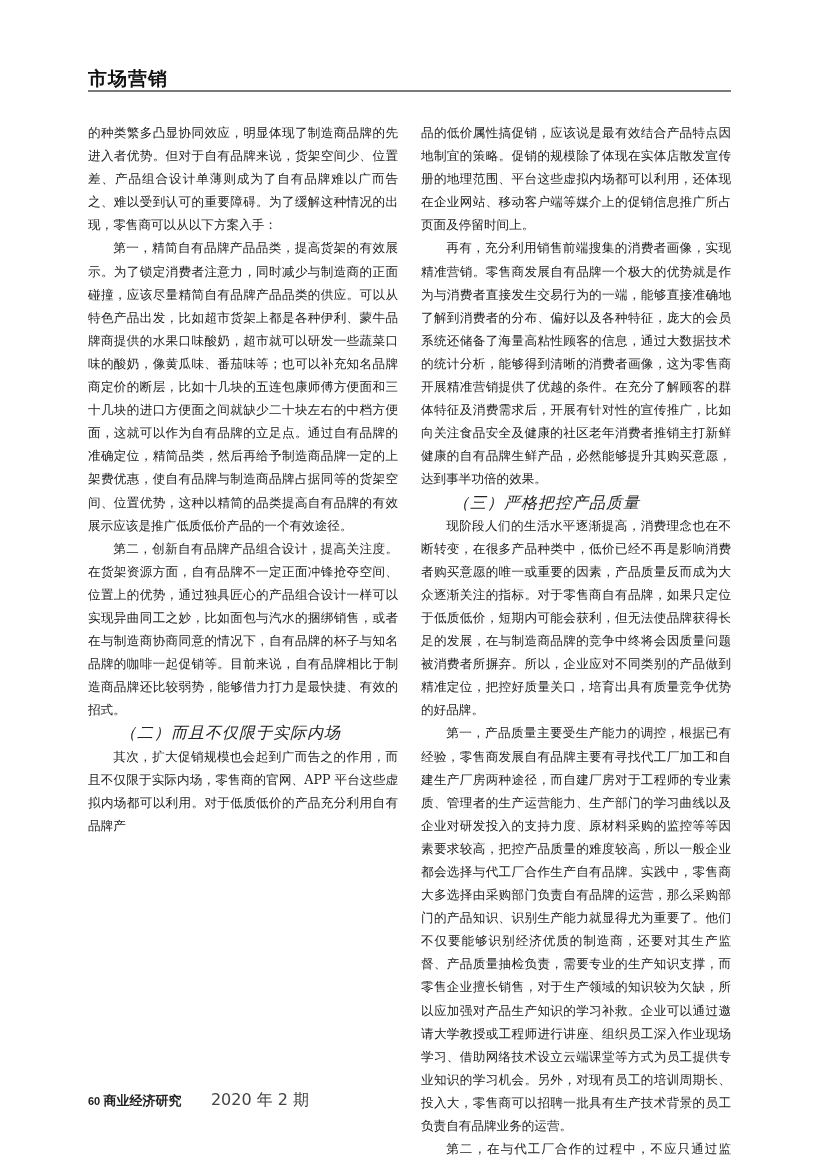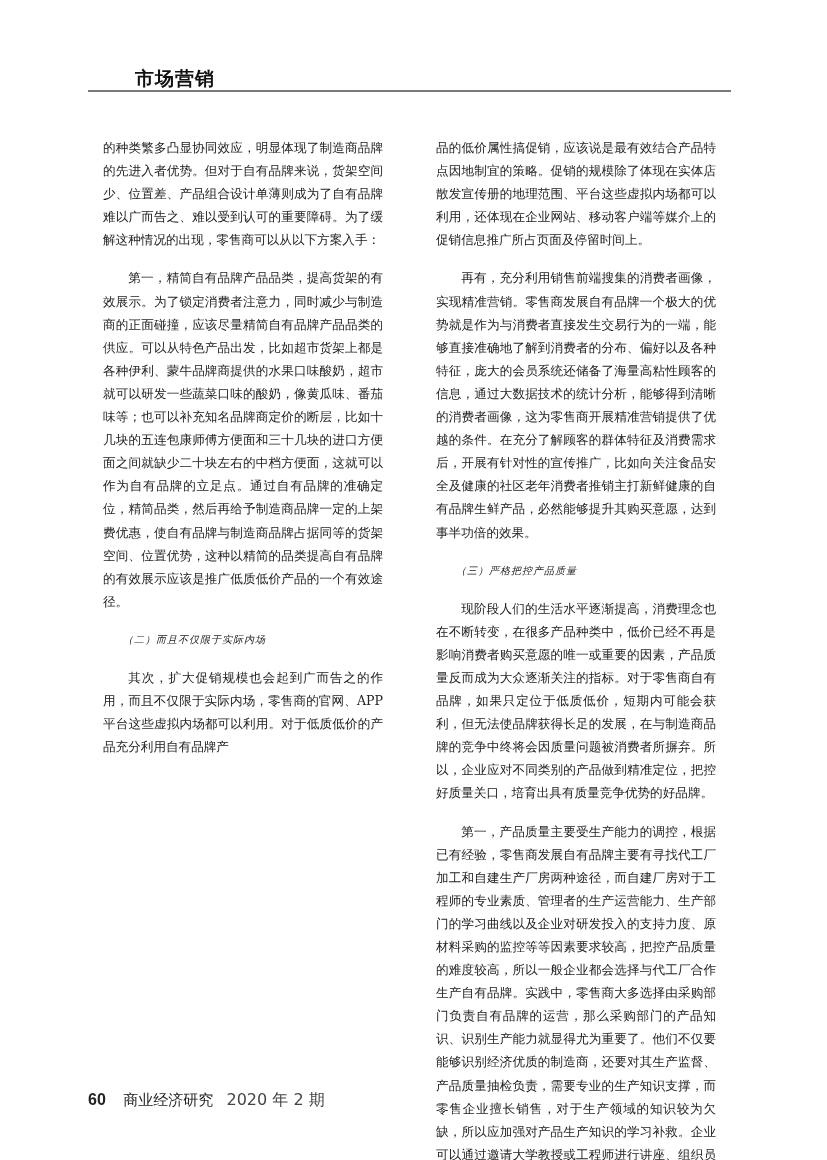--- a/index.html
+++ b/index.html
@@ -1,47 +1,47 @@
 <!DOCTYPE html>
 <html><head>
 <meta charset="utf-8">
 <style>
   html, body { margin:0; padding:0; background:#ffffff; }
   body { width:827px; height:1160px; position:relative; overflow:hidden; color:#1a1a1a; }
   .section-title {
     position:absolute; left:88px; top:66px;
     font-family:"DejaVu Sans", sans-serif; font-weight:bold; font-size:19px; color:#111;
     letter-spacing:1px;
-    margin-left:47px;
   }
   .header-rule { position:absolute; left:88px; top:90px; width:643px; height:2px; background:#7a7a7a; }
   .col {
     position:absolute; top:121px; width:310px;
     font-family:"DejaVu Serif", serif; font-size:12.6px; line-height:23.1px; color:#222;
     text-align:justify; text-justify:inter-character;
   }
   .col-left { left:88px; }
   .col-right { left:421px; top:121px; }
-  .col p { margin:15px; }
+  .col p { margin:0; }
   .col p.indent { text-indent:2em; }
-  .col p.subhead { text-indent:2em; font-family:"DejaVu Sans", sans-serif; font-style:italic; font-size:10px; letter-spacing:1px; }
+  .col p.subhead { text-indent:2em; font-family:"DejaVu Sans", sans-serif; font-style:italic; font-size:16px; letter-spacing:1px; }
   .footer { position:absolute; left:88px; top:1090px; font-family:"Liberation Sans", sans-serif; font-size:12px; color:#222; }
-  .footer .pg { font-weight:bold; font-size:16px; margin-right:14px; }
-  .footer .journal { font-family:"DejaVu Sans", sans-serif; font-weight:normal; font-size:15px; margin-right:10px; }
+  .footer .pg { font-weight:bold; font-size:11px; }
+  .footer .journal { font-family:"DejaVu Sans", sans-serif; font-weight:bold; font-size:13px; margin-right:26px; }
   .footer .issue { color:#444; font-size:16px; font-family:"DejaVu Sans", sans-serif; }
 </style>
 </head>
 <body>
 
 <div class="section-title">市场营销</div>
 <div class="header-rule"></div>
 
 <div class="col col-left" id="col-left">
     <p class="">的种类繁多凸显协同效应，明显体现了制造商品牌的先进入者优势。但对于自有品牌来说，货架空间少、位置差、产品组合设计单薄则成为了自有品牌难以广而告之、难以受到认可的重要障碍。为了缓解这种情况的出现，零售商可以从以下方案入手：</p>
     <p class="indent">第一，精简自有品牌产品品类，提高货架的有效展示。为了锁定消费者注意力，同时减少与制造商的正面碰撞，应该尽量精简自有品牌产品品类的供应。可以从特色产品出发，比如超市货架上都是各种伊利、蒙牛品牌商提供的水果口味酸奶，超市就可以研发一些蔬菜口味的酸奶，像黄瓜味、番茄味等；也可以补充知名品牌商定价的断层，比如十几块的五连包康师傅方便面和三十几块的进口方便面之间就缺少二十块左右的中档方便面，这就可以作为自有品牌的立足点。通过自有品牌的准确定位，精简品类，然后再给予制造商品牌一定的上架费优惠，使自有品牌与制造商品牌占据同等的货架空间、位置优势，这种以精简的品类提高自有品牌的有效展示应该是推广低质低价产品的一个有效途径。</p>
+    <p class="indent">第二，创新自有品牌产品组合设计，提高关注度。在货架资源方面，自有品牌不一定正面冲锋抢夺空间、位置上的优势，通过独具匠心的产品组合设计一样可以实现异曲同工之妙，比如面包与汽水的捆绑销售，或者在与制造商协商同意的情况下，自有品牌的杯子与知名品牌的咖啡一起促销等。目前来说，自有品牌相比于制造商品牌还比较弱势，能够借力打力是最快捷、有效的招式。</p>
     <p class="subhead">（二）而且不仅限于实际内场</p>
     <p class="indent">其次，扩大促销规模也会起到广而告之的作用，而且不仅限于实际内场，零售商的官网、APP 平台这些虚拟内场都可以利用。对于低质低价的产品充分利用自有品牌产</p>
   </div>
 <div class="col col-right" id="col-right">
     <p class="">品的低价属性搞促销，应该说是最有效结合产品特点因地制宜的策略。促销的规模除了体现在实体店散发宣传册的地理范围、平台这些虚拟内场都可以利用，还体现在企业网站、移动客户端等媒介上的促销信息推广所占页面及停留时间上。</p>
     <p class="indent">再有，充分利用销售前端搜集的消费者画像，实现精准营销。零售商发展自有品牌一个极大的优势就是作为与消费者直接发生交易行为的一端，能够直接准确地了解到消费者的分布、偏好以及各种特征，庞大的会员系统还储备了海量高粘性顾客的信息，通过大数据技术的统计分析，能够得到清晰的消费者画像，这为零售商开展精准营销提供了优越的条件。在充分了解顾客的群体特征及消费需求后，开展有针对性的宣传推广，比如向关注食品安全及健康的社区老年消费者推销主打新鲜健康的自有品牌生鲜产品，必然能够提升其购买意愿，达到事半功倍的效果。</p>
     <p class="subhead">（三）严格把控产品质量</p>
     <p class="indent">现阶段人们的生活水平逐渐提高，消费理念也在不断转变，在很多产品种类中，低价已经不再是影响消费者购买意愿的唯一或重要的因素，产品质量反而成为大众逐渐关注的指标。对于零售商自有品牌，如果只定位于低质低价，短期内可能会获利，但无法使品牌获得长足的发展，在与制造商品牌的竞争中终将会因质量问题被消费者所摒弃。所以，企业应对不同类别的产品做到精准定位，把控好质量关口，培育出具有质量竞争优势的好品牌。</p>
     <p class="indent">第一，产品质量主要受生产能力的调控，根据已有经验，零售商发展自有品牌主要有寻找代工厂加工和自建生产厂房两种途径，而自建厂房对于工程师的专业素质、管理者的生产运营能力、生产部门的学习曲线以及企业对研发投入的支持力度、原材料采购的监控等等因素要求较高，把控产品质量的难度较高，所以一般企业都会选择与代工厂合作生产自有品牌。实践中，零售商大多选择由采购部门负责自有品牌的运营，那么采购部门的产品知识、识别生产能力就显得尤为重要了。他们不仅要能够识别经济优质的制造商，还要对其生产监督、产品质量抽检负责，需要专业的生产知识支撑，而零售企业擅长销售，对于生产领域的知识较为欠缺，所以应加强对产品生产知识的学习补救。企业可以通过邀请大学教授或工程师进行讲座、组织员工深入作业现场学习、借助网络技术设立云端课堂等方式为员工提供专业知识的学习机会。另外，对现有员工的培训周期长、投入大，零售商可以招聘一批具有生产技术背景的员工负责自有品牌业务的运营。</p>
     <p class="indent">第二，在与代工厂合作的过程中，不应只通过监督、控制来加强质量管理，贴牌和模仿开发的便捷途径无法发挥制造商的主观能动性，应充分沟通协商，逐步打造联合</p>

